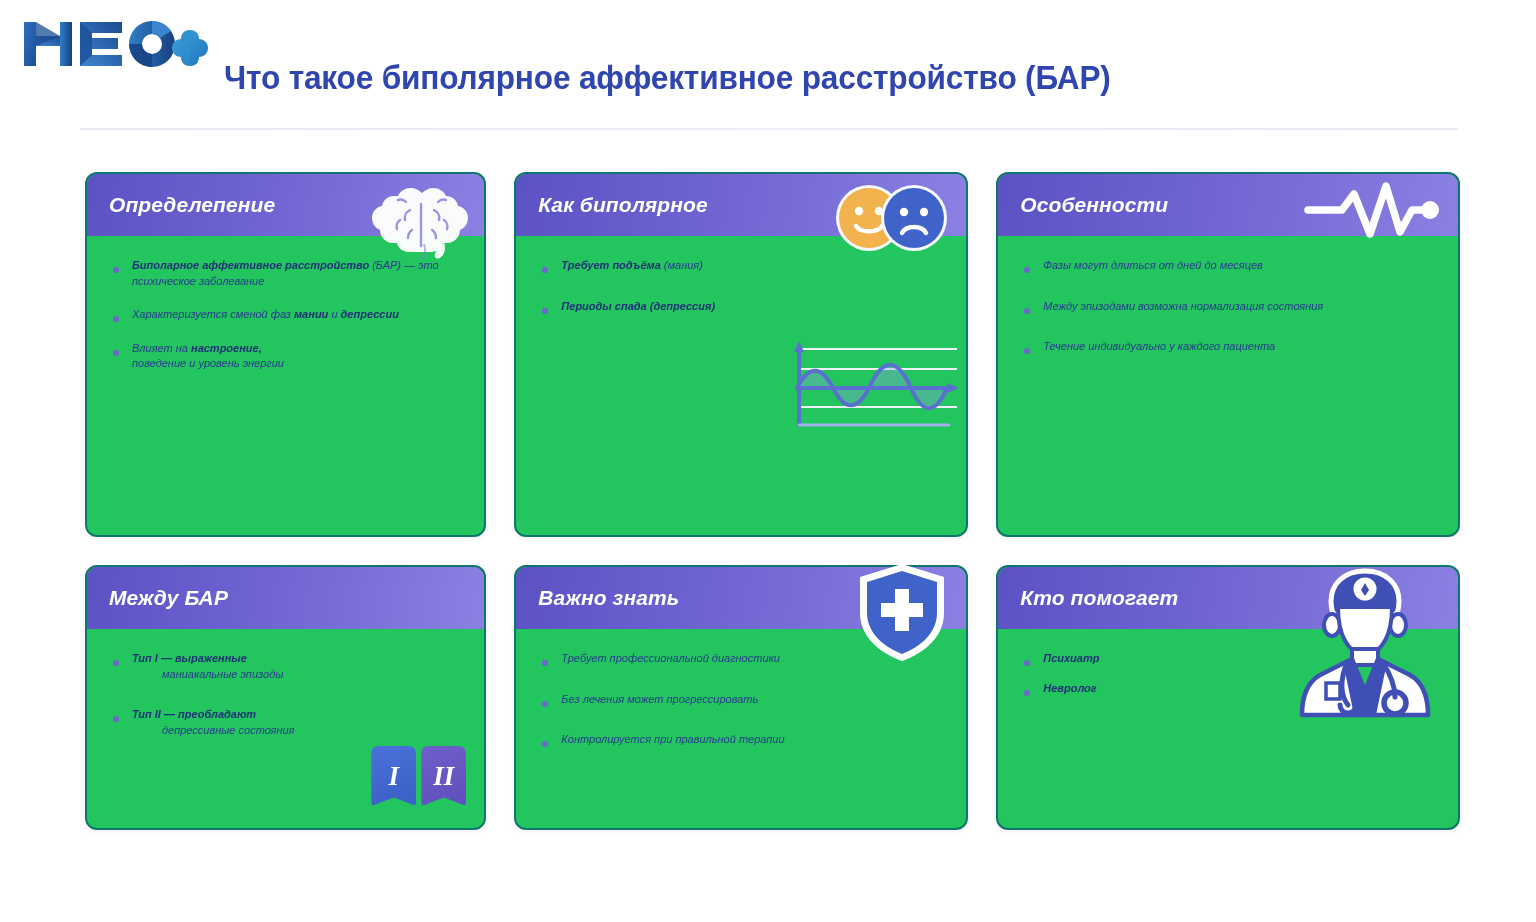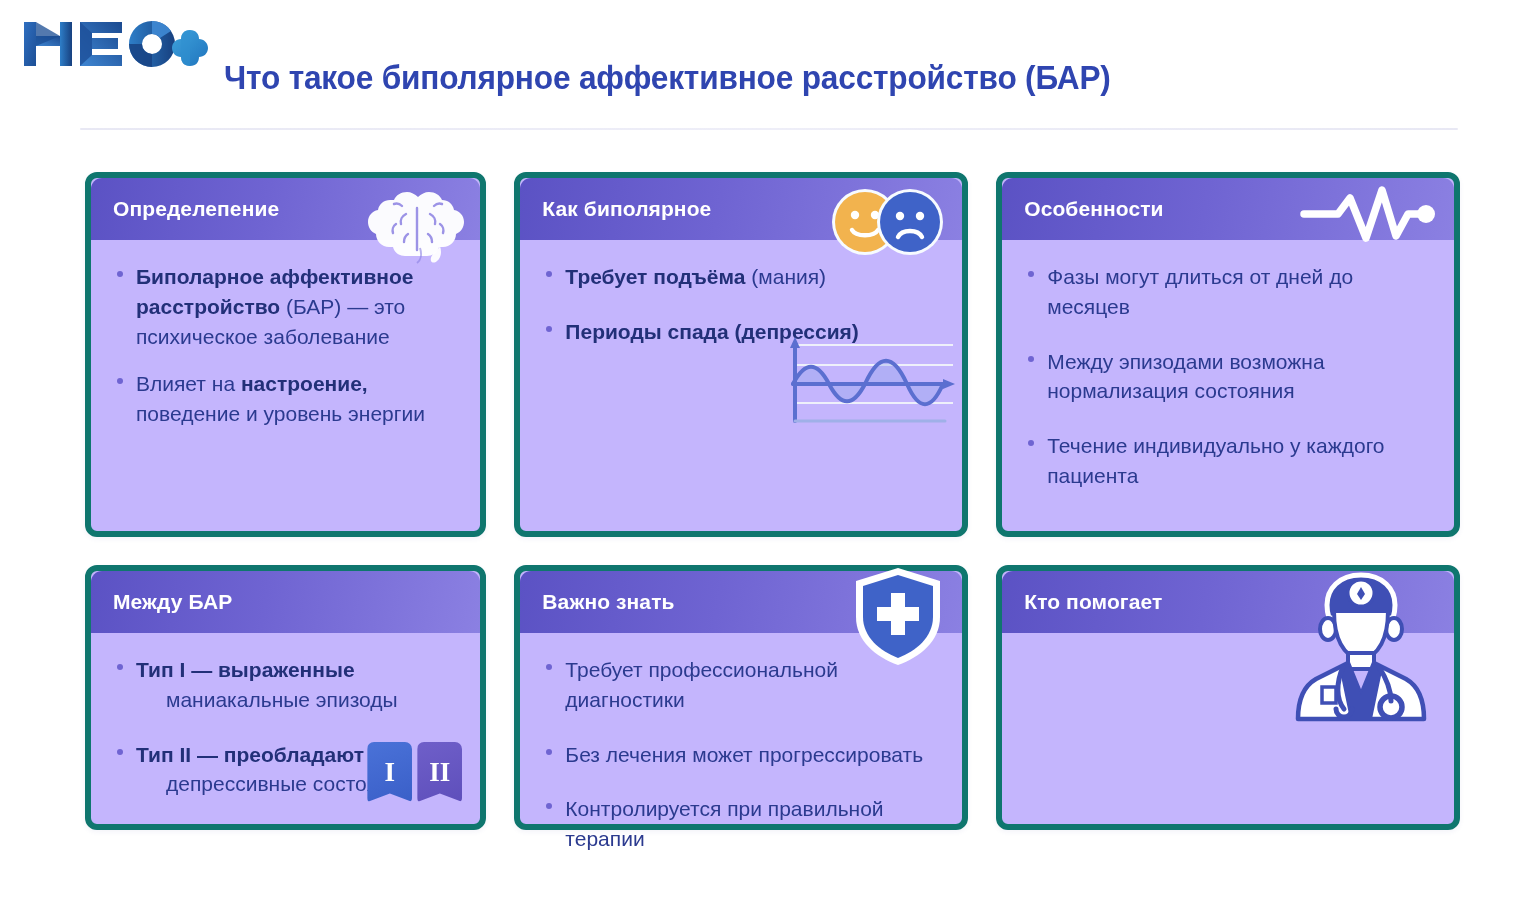--- a/index.html
+++ b/index.html
@@ -66,25 +66,26 @@
   }
 
   .row {
     display: flex;
     gap: 28px;
     margin-bottom: 28px;
   }
 
   .card {
     position: relative;
-    background: #c4b5fd;
-    border: 6px solid #0f766e;
+    background: #22c55e;
+    border: 2px solid #0f766e;
     border-radius: 12px;
     box-shadow: 0 2px 5px rgba(90, 80, 170, 0.07);
     overflow: visible;
+    font-style: italic;
   }
 
   .card.c1 { width: 405px; }
   .card.c2 { width: 458px; }
   .card.c3 { width: 468px; }
 
   .row.top .card { height: 365px; }
   .row.bottom .card { height: 265px; }
 
   .card-header {
@@ -123,21 +124,21 @@
 
   
   ul.bullets {
     list-style: none;
   }
 
   ul.bullets li {
     position: relative;
     padding-left: 23px;
     margin-bottom: 18px;
-    font-size: 21px;
+    font-size: 11px;
     line-height: 1.42;
     color: #2b3a8f;
   }
 
   ul.bullets li::before {
     content: "";
     position: absolute;
     left: 4px;
     top: 9px;
     width: 6px;
@@ -261,20 +262,21 @@
               <path d="M24 22c-6 0-11 4-12 10-6 1-10 6-10 12 0 5 3 10 8 12 0 7 6 13 13 13h4c1 5 6 9 12 9h22c6 0 11-4 12-9h4c7 0 13-6 13-13 5-2 8-7 8-12 0-6-4-11-10-12-1-6-6-10-12-10-2-5-7-8-13-8-4 0-8 2-11 5-3-3-7-5-11-5-6 0-11 3-13 8z" fill="#ffffff" opacity="0.97"></path>
               <path d="M51 30v42M40 36c-4 2-6 6-5 10M64 36c4 2 6 6 5 10M30 46c-3 2-4 6-3 9M74 46c3 2 4 6 3 9M42 56c-3 2-4 5-4 8M62 56c3 2 4 5 4 8M36 28c-2-2-5-3-8-2M68 28c2-2 5-3 8-2" stroke="#8b80e2" stroke-width="2.4" fill="none" stroke-linecap="round" opacity="0.85"></path>
               <path d="M74 68c2 6 1 12-3 15-2 2-5 2-6 0-1-3 1-6 3-8 3-2 5-5 6-7z" fill="#ffffff" opacity="0.95"></path>
               <path d="M54 70c2 6 1 12-3 15" stroke="#8b80e2" stroke-width="2" fill="none" opacity="0.6"></path>
             </svg>
           </div>
         </div>
         <div class="card-body">
           <ul class="bullets">
             <li><b>Биполарное аффективное расстройство</b><span> (БАР) — это психическое заболевание</span></li>
+            <li><span>Характеризуется сменой фаз </span><b>мании</b><span> и </span><b>депрессии</b></li>
             <li><span>Влияет на </span><b>настроение,</b><span style="display:block;padding-left:0;">поведение и уровень энергии</span></li>
           </ul>
         </div>
       </div>
 
       <div class="card c2">
         <div class="card-header">
           <div class="card-title">Как биполярное</div>
           <div class="card-icon" style="right:14px;top:8px;">
             <svg width="125" height="72" viewBox="0 0 125 72">
@@ -403,17 +405,23 @@
 
               <path d="M57 100 C50 116 50 132 58 142" stroke="#3f4fb5" stroke-width="5" fill="none" stroke-linecap="round"></path>
               <path d="M93 100 C102 114 105 126 105 134" stroke="#3f4fb5" stroke-width="5" fill="none" stroke-linecap="round"></path>
               <circle cx="105" cy="140" r="11" fill="none" stroke="#3f4fb5" stroke-width="5.5"></circle>
               <path d="M50 142 a8 8 0 0 0 16 0" stroke="#3f4fb5" stroke-width="5" fill="none" stroke-linecap="round"></path>
 
               <path d="M36 120 h14 v16 h-14z" fill="#ffffff" stroke="#3f4fb5" stroke-width="3.5"></path>
             </svg>
           </div>
         </div>
+        <div class="card-body">
+          <ul class="bullets tight">
+            <li><b>Психиатр</b></li>
+            <li><b>Невролог</b></li>
+          </ul>
+        </div>
       </div>
 
     </div>
   </div>
 </div>
 
 </body></html>

